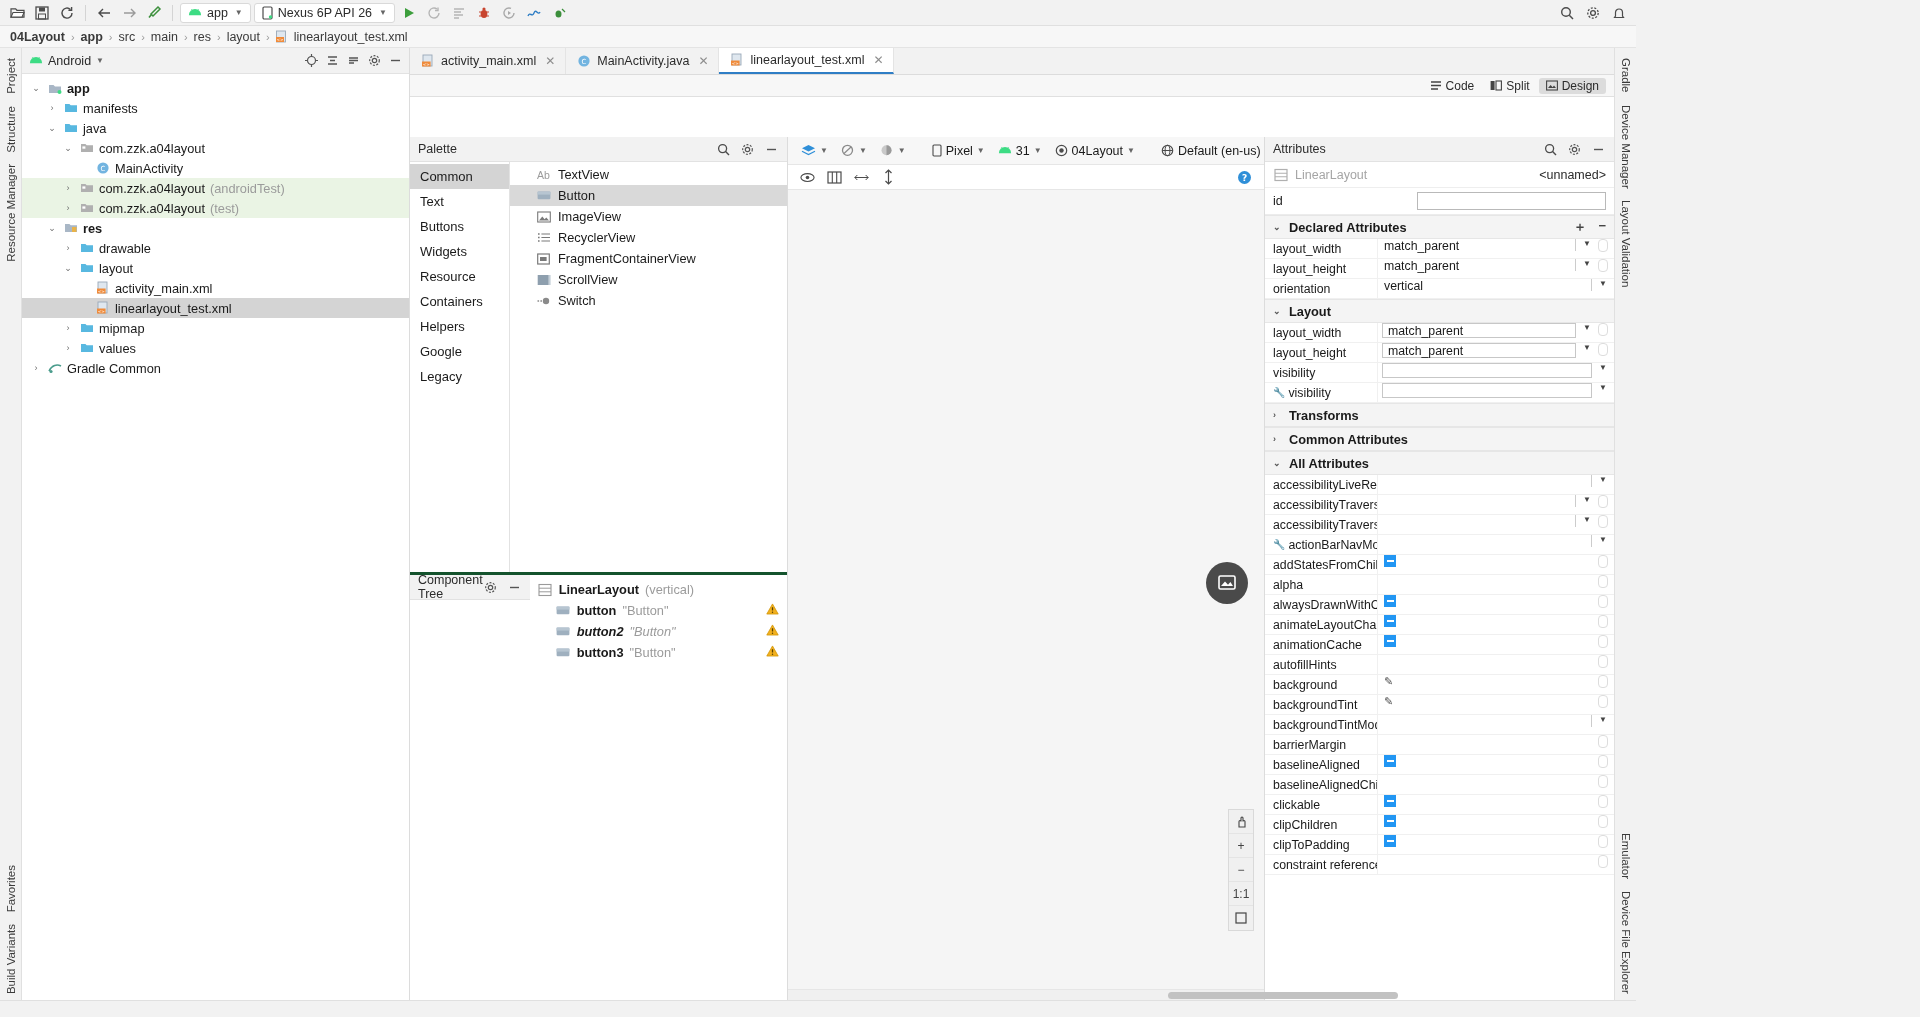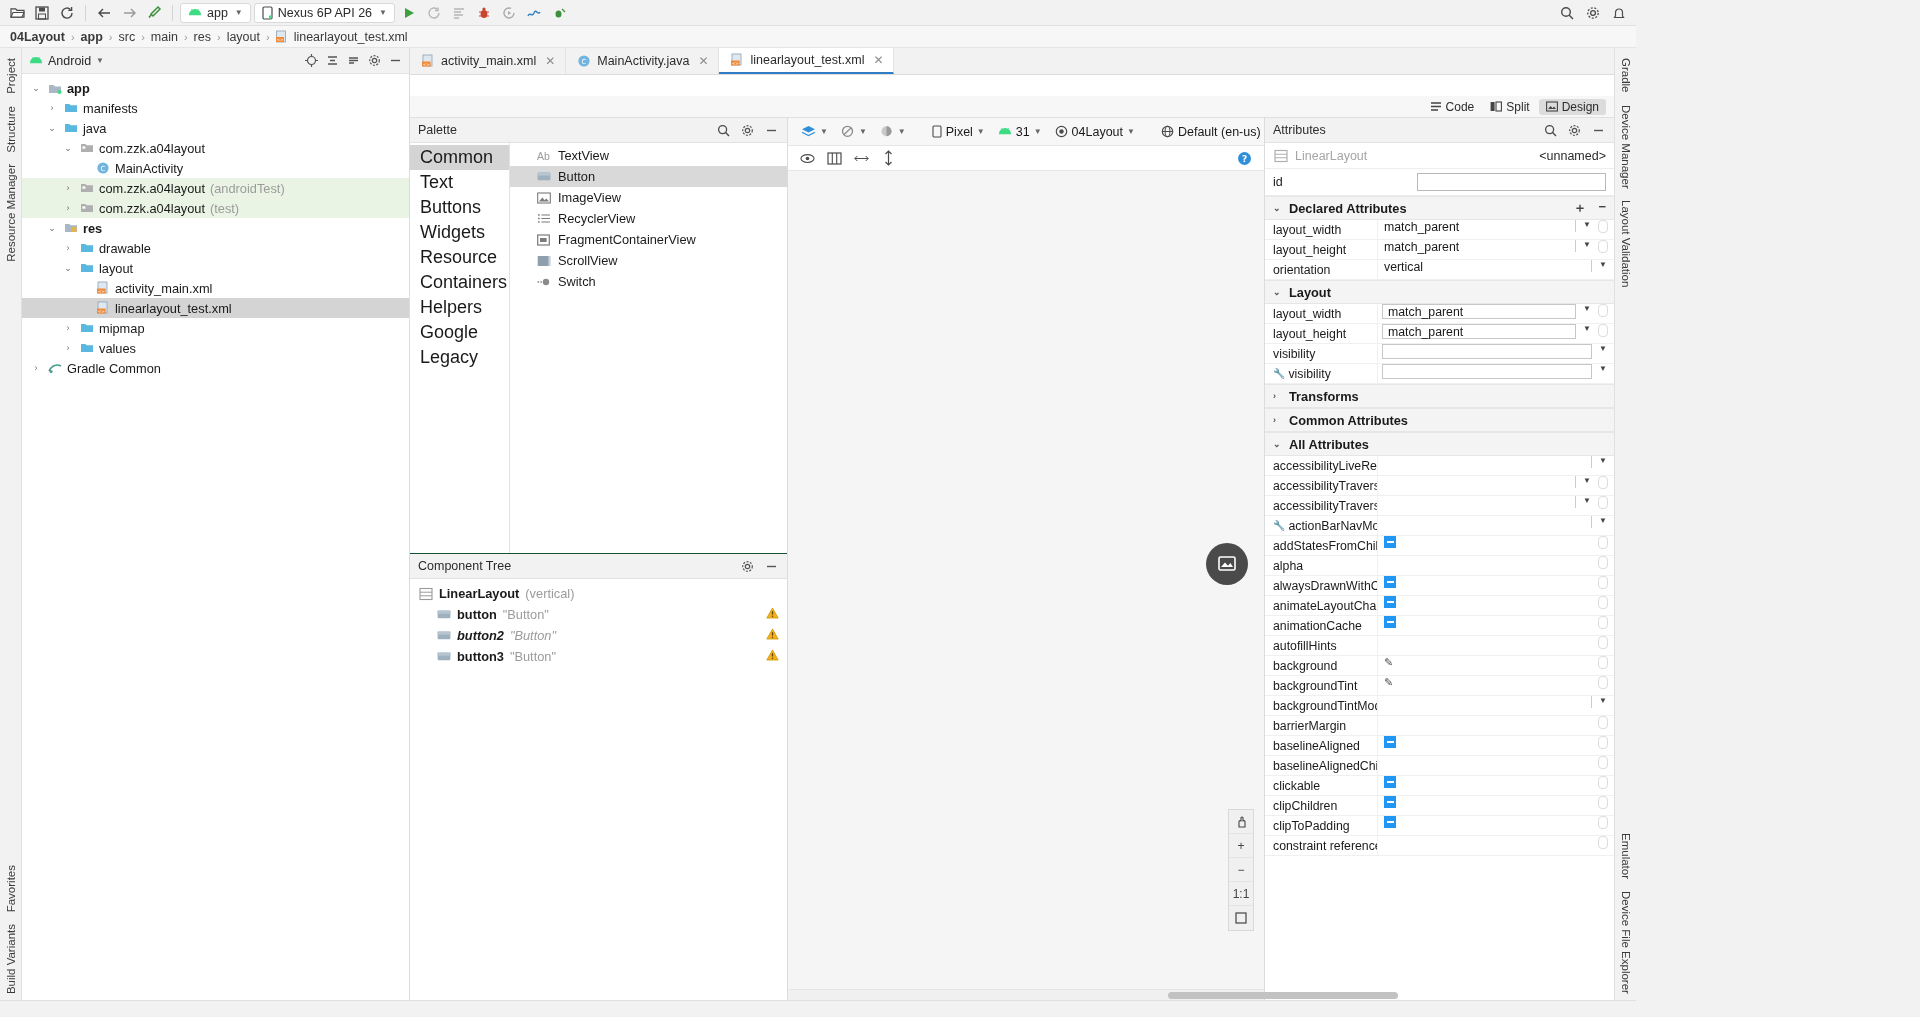--- a/index.html
+++ b/index.html
@@ -90,42 +90,42 @@
     border-bottom:1px solid #dcdcdc; flex:0 0 27px;
   }
   .etab {
     display:flex; align-items:center; gap:6px; padding:0 10px; font-size:12.5px;
     color:#2b2b2b; border-right:1px solid #e4e4e4; cursor:default; background:#f2f2f2;
   }
   .etab.active { background:#fff; border-bottom:2px solid #2f7ec5; }
   .etab .x { color:#8c8c8c; font-size:12px; margin-left:3px; }
   .modebar {
     height:22px; background:#f7f7f7; display:flex; align-items:center; justify-content:flex-end;
-    gap:2px; padding:0 8px; border-bottom:1px solid #e0e0e0; flex:0 0 22px; font-size:12px;margin-top:21px;
+    gap:2px; padding:0 8px; border-bottom:1px solid #e0e0e0; flex:0 0 22px; font-size:12px;
   }
   .modebtn { display:flex; align-items:center; gap:4px; padding:1px 7px; border-radius:3px; color:#2b2b2b; cursor:default;}
   .modebtn.sel { background:#dcdcdc; }
 
-  .editor { flex:1; display:flex; min-height:0; }
+  .editor { flex:1; display:flex; min-height:0;margin-top:40px; }
 
   
   .leftcol { width:378px; display:flex; flex-direction:column; border-right:1px solid #dcdcdc; flex:0 0 378px; background:#fff; }
   .panel-head {
     height:25px; display:flex; align-items:center; padding:0 8px; font-size:12.5px;
     background:#f2f2f2; border-bottom:1px solid #e2e2e2; color:#2b2b2b; flex:0 0 25px;
   }
   .panel-head .tools { margin-left:auto; display:flex; gap:9px; align-items:center; }
   .palette { flex:0 0 410px; display:flex; min-height:0; }
   .pal-cats { width:100px; border-right:1px solid #e2e2e2; padding-top:2px; flex:0 0 100px; background:#fff;}
-  .pal-cat { height:25px; display:flex; align-items:center; padding:0 10px; font-size:18px; cursor:default;}
+  .pal-cat { height:25px; display:flex; align-items:center; padding:0 10px; font-size:13px; cursor:default;}
   .pal-cat.sel { background:#d4d4d4; }
   .pal-items { flex:1; padding-top:2px; }
   .pal-item { height:21px; display:flex; align-items:center; gap:7px; padding:0 26px; font-size:12.8px; cursor:default; }
   .pal-item.sel { background:#d9d9d9; }
-  .ctree { flex:1; display:flex; flex-direction:column; min-height:0; border-top:1px solid #14532d; }
+  .ctree { flex:1; display:flex; flex-direction:row; min-height:0; border-top:3px solid #14532d; }
   .ctree-body { flex:1; padding-top:4px; font-size:12.8px; background:#fff;}
   .ct-row { height:21px; display:flex; align-items:center; gap:6px; padding:0 8px; cursor:default; }
   .ct-row .name { font-weight:bold; }
   .ct-row .val { color:#9b9b9b; }
   .ct-row .warn { margin-left:auto; }
 
   
   .surface { flex:1; display:flex; flex-direction:column; min-width:0; background:#f5f5f5; }
   .surf-toolbar {
     height:28px; display:flex; align-items:center; gap:3px; padding:0 8px;

